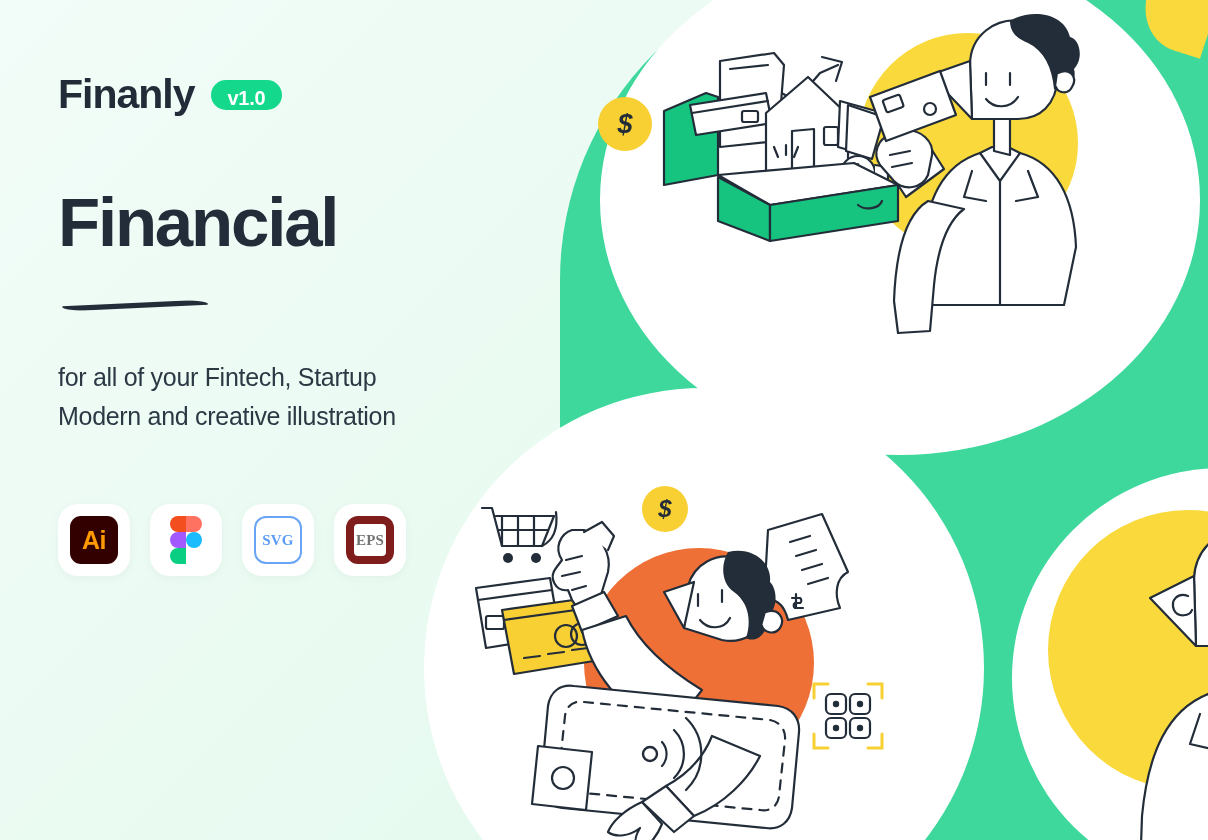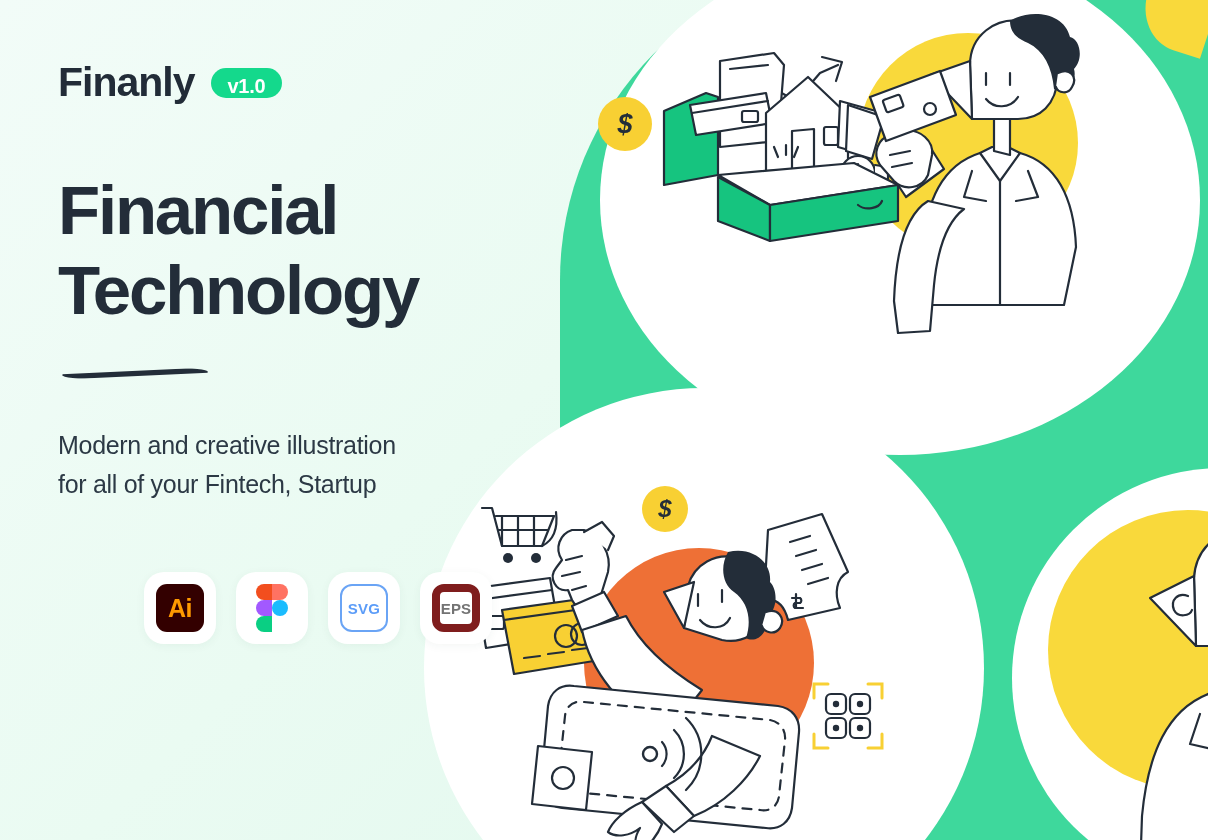--- a/index.html
+++ b/index.html
@@ -37,21 +37,21 @@
   .white-circle {
     position:absolute;
     background:#FFFFFF;
     border-radius:50%;
   }
   .wc-top    { left:600px;  top:-55px;  width:600px;  height:510px; }
   .wc-bottom { left:424px;  top:388px;  width:560px;  height:560px; }
   .wc-right  { left:1012px; top:468px;  width:420px;  height:420px; }
 
   
-  .left-col { position:absolute; left:58px; top:0; width:520px; height:691px; z-index:6; }
+  .left-col { position:absolute; left:58px; top:12px; width:520px; height:691px; z-index:6; }
 
   .brand-row { display:flex; align-items:center; gap:16px; margin-top:62px; }
   .brand-name {
     font-size:41px; font-weight:bold; color:#222C38;
     letter-spacing:-1px; line-height:1;
   }
   .version-badge {
     background:#14D98C; color:#FFFFFF;
     font-size:20px; font-weight:bold;
     padding:8px 17px 2px; border-radius:22px;
@@ -75,21 +75,21 @@
   }
 
   .subhead {
     margin-top:48px;
     font-size:25px; color:#2C3945;
     line-height:1.56; letter-spacing:-0.3px;
   }
   .subhead span { display:block; }
 
   
-  .badge-row { display:flex; gap:20px; margin-top:68px;justify-content:center; }
+  .badge-row { display:flex; gap:20px; margin-top:68px; }
   .badge-tile {
     width:72px; height:72px; background:#FFFFFF;
     border-radius:20px;
     display:flex; align-items:center; justify-content:center;
     box-shadow:0 2px 10px rgba(40,80,60,.05);
   }
   .ai-mark {
     width:48px; height:48px; background:#330000;
     border-radius:11px;
     display:flex; align-items:center; justify-content:center;
@@ -98,21 +98,21 @@
   .figma-mark { position:relative; width:32px; height:48px; }
   .figma-mark i { position:absolute; display:block; width:16px; height:16px; }
   .fg1 { left:0;    top:0;  background:#F24E1E; border-radius:8px 0 0 8px; }
   .fg2 { left:16px; top:0;  background:#FF7262; border-radius:0 8px 8px 0; }
   .fg3 { left:0;    top:16px; background:#A259FF; border-radius:8px 0 0 8px; }
   .fg4 { left:16px; top:16px; background:#1ABCFE; border-radius:50%; }
   .fg5 { left:0;    top:32px; background:#0ACF83; border-radius:8px 0 0 8px; }
   .fmt-mark {
     width:48px; height:48px; border-radius:12px;
     display:flex; align-items:center; justify-content:center;
-    font-size:15px; font-weight:bold; letter-spacing:0.2px;
+    font-size:15px; font-weight:bold; letter-spacing:0.2px;font-family:Liberation Serif, serif;
   }
   .svg-mark { border:2px solid #6AA4F5; color:#5B9CF8; }
   .eps-mark { border:8px solid #7f1d1d; color:#737373; }
 
   
   .illus { position:absolute; z-index:5; }
   .coin {
     position:absolute; border-radius:50%; background:#F8D033;
     display:flex; align-items:center; justify-content:center;
     color:#232D39; font-weight:bold;
@@ -318,28 +318,27 @@
 
   <div class="left-col">
 
     <div class="brand-row">
       <div class="brand-name">Finanly</div>
       <div class="version-badge">v1.0</div>
     </div>
 
     <h1 class="headline">
       <span>Financial</span>
-      <span>Technology</span>
     </h1>
 
     <div class="divider"></div>
 
     <p class="subhead">
+      <span>for all of your Fintech, Startup</span>
       <span>Modern and creative illustration</span>
-      <span>for all of your Fintech, Startup</span>
     </p>
 
     <div class="badge-row">
 
       <div class="badge-tile">
         <div class="ai-mark">Ai</div>
       </div>
 
       <div class="badge-tile">
         <div class="figma-mark">

